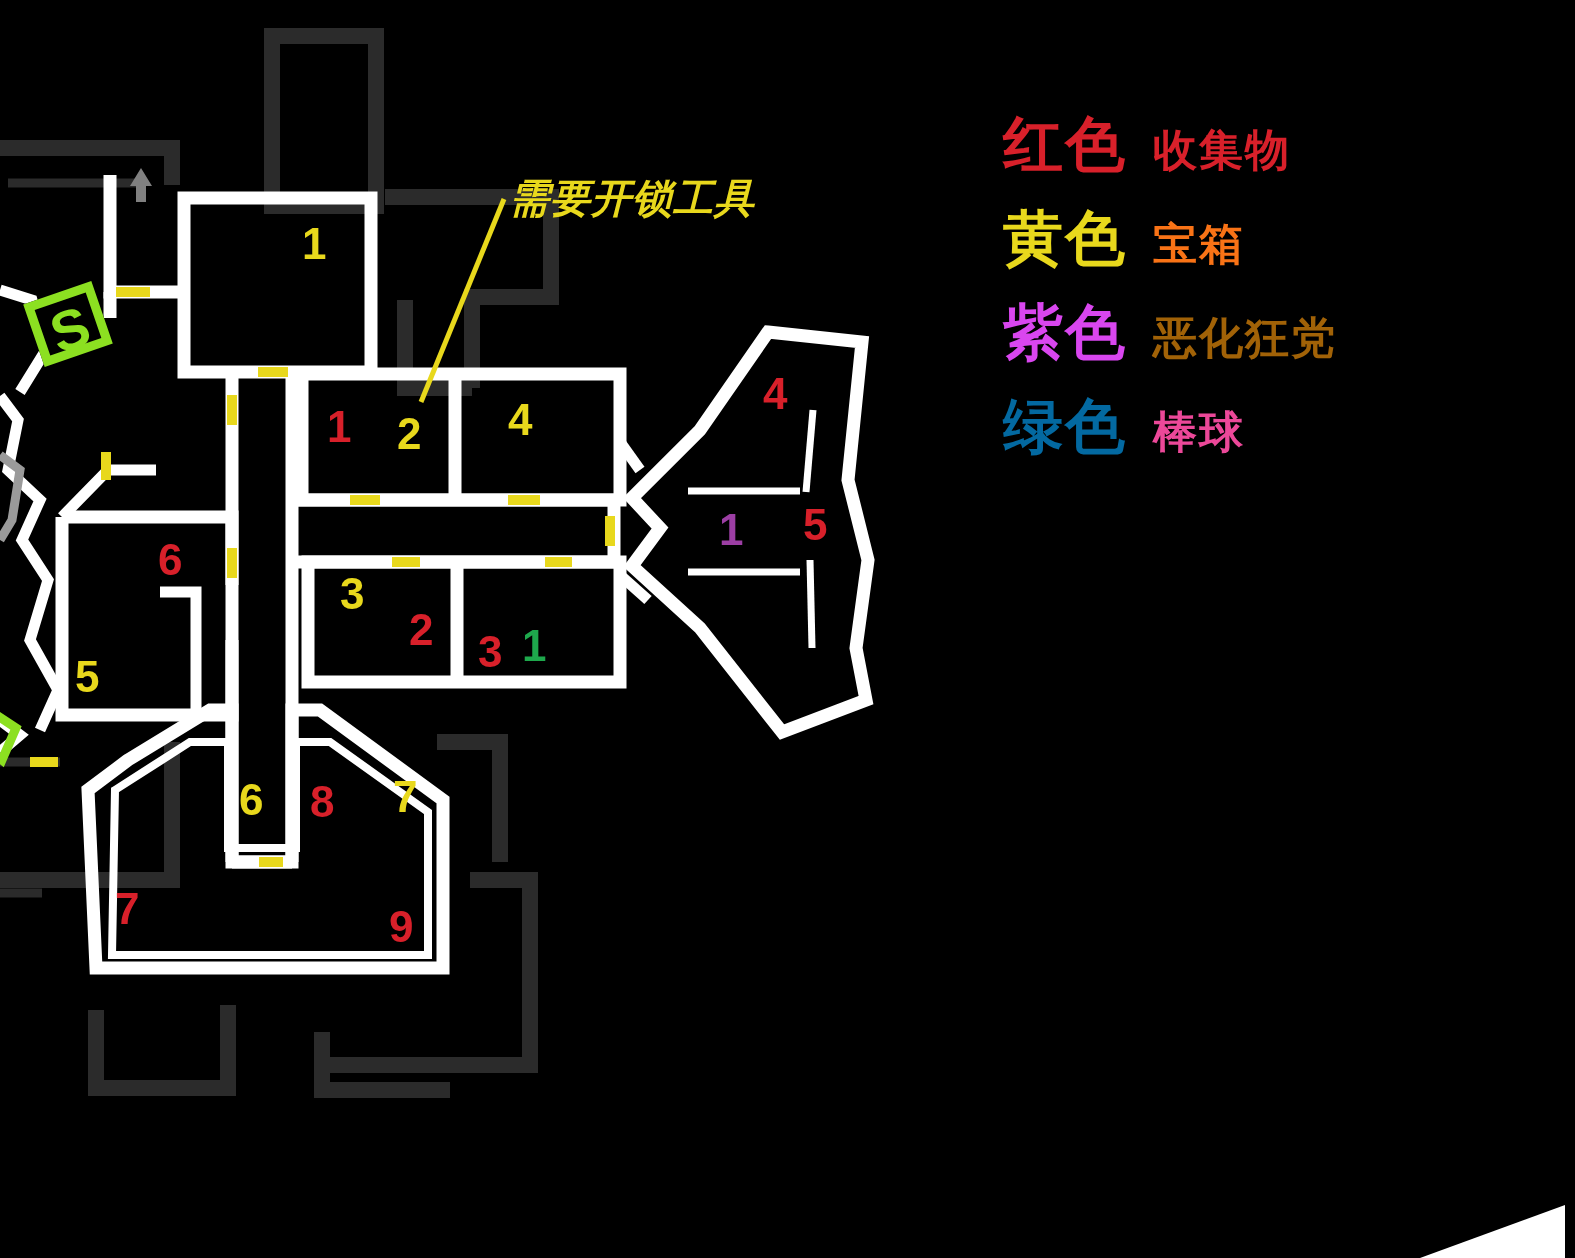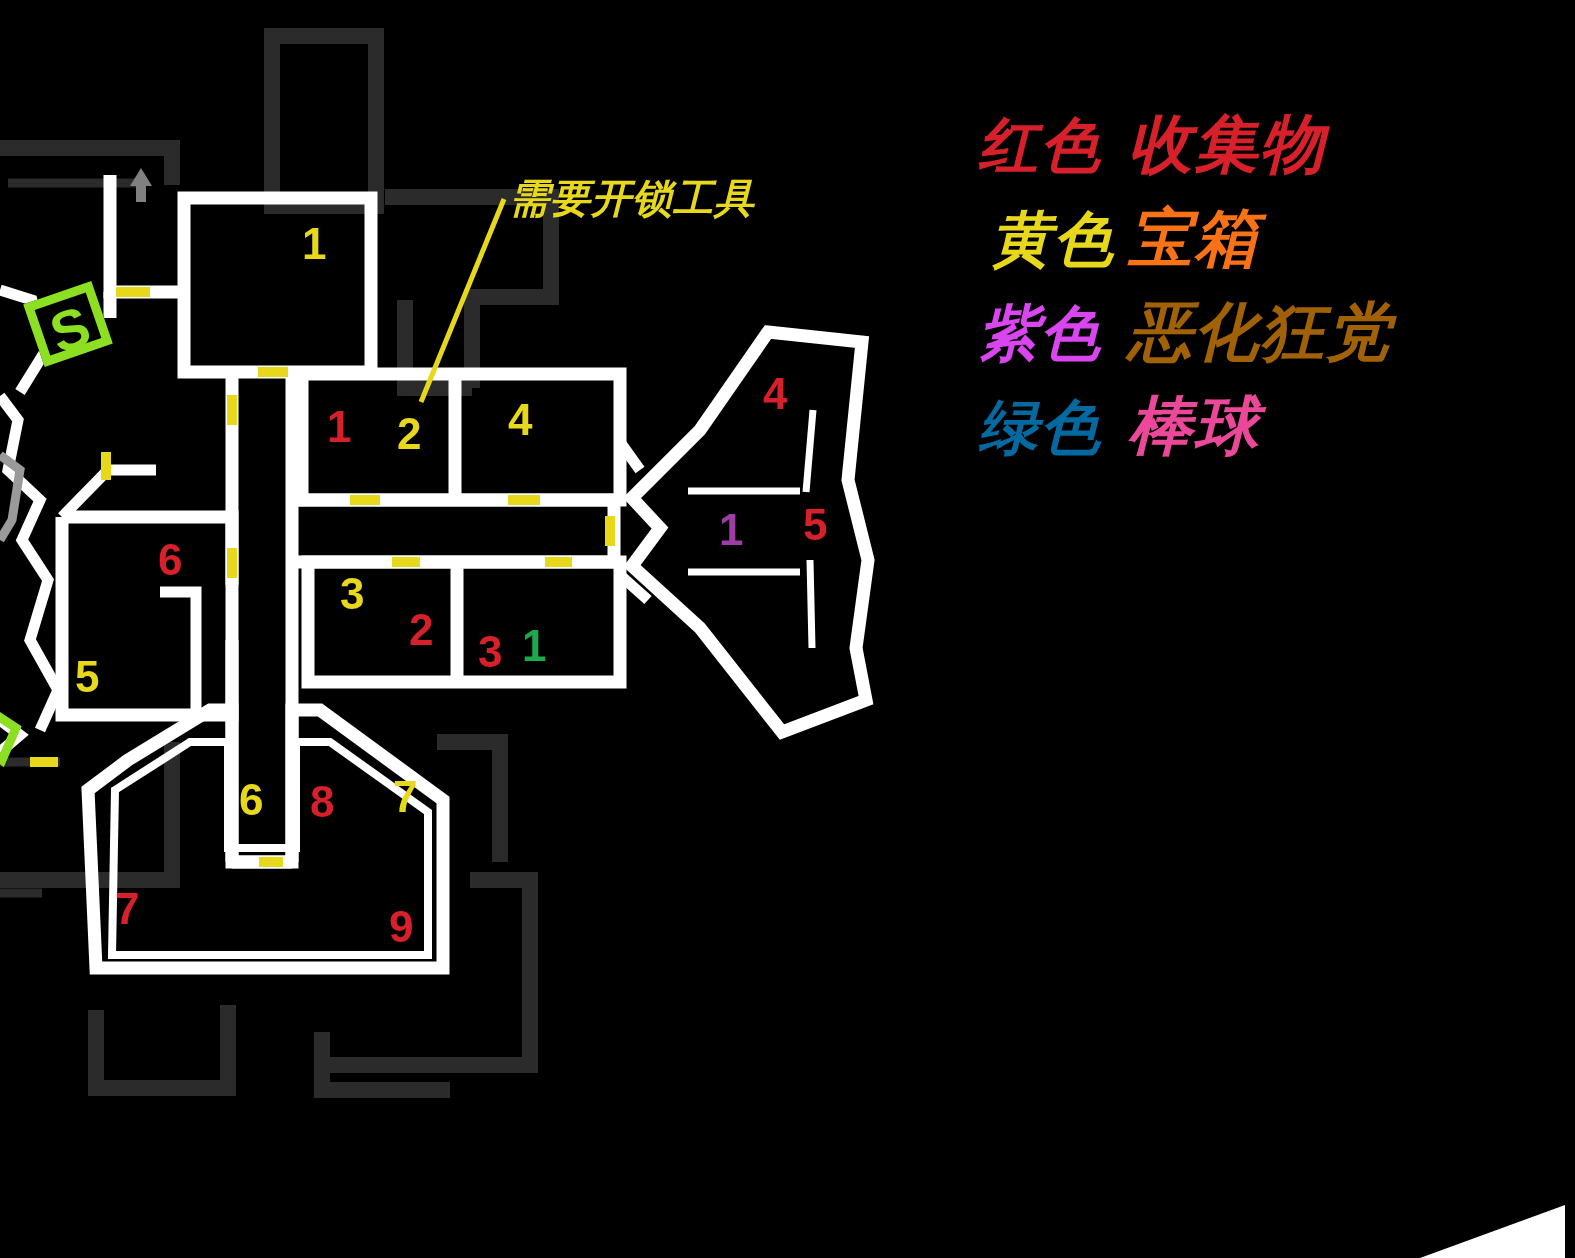--- a/index.html
+++ b/index.html
@@ -41,43 +41,42 @@
     font-family: "DejaVu Sans", sans-serif;
     font-weight: bold;
     font-size: 40px;
     line-height: 1;
     white-space: nowrap;
     letter-spacing: 1px;
     font-style: italic;
   }
   #legend {
     position: absolute;
-    left: 978px;
+    left: 1003px;
     top: 108px;
     width: 560px;
-    font-style: italic;
   }
   .legend-row {
     display: flex;
     align-items: baseline;
     margin-bottom: 22px;
     height: 72px;
   }
   .legend-color-word {
     font-family: "DejaVu Sans", sans-serif;
     font-weight: bold;
     font-size: 60px;
     line-height: 72px;
     width: 150px;
     letter-spacing: 2px;
   }
   .legend-meaning {
     font-family: "DejaVu Sans", sans-serif;
     font-weight: bold;
-    font-size: 64px;
+    font-size: 44px;
     line-height: 72px;
     letter-spacing: 2px;
   }
   .save-marker {
     position: absolute;
     left: 24px;
     top: 283px;
     width: 92px;
     height: 92px;
   }
@@ -235,21 +234,21 @@
       <div class="marker" style="left: 115px; top: 887px; color: rgb(216, 32, 42); font-size: 44px;">7</div>
       <div class="marker" style="left: 389px; top: 905px; color: rgb(216, 32, 42); font-size: 44px;">9</div>
     </div>
 
   <div id="legend">
       <div class="legend-row">
         <div class="legend-color-word" style="color: rgb(216, 32, 42);">红色</div>
         <div class="legend-meaning" style="color: rgb(216, 32, 42);">收集物</div>
       </div>
       <div class="legend-row">
-        <div class="legend-color-word" style="color: rgb(232, 216, 28); text-align: center;">黄色</div>
+        <div class="legend-color-word" style="color: rgb(232, 216, 28);">黄色</div>
         <div class="legend-meaning" style="color: #f97316;">宝箱</div>
       </div>
       <div class="legend-row">
         <div class="legend-color-word" style="color: #d946ef;">紫色</div>
         <div class="legend-meaning" style="color: #a16207;">恶化狂党</div>
       </div>
       <div class="legend-row">
         <div class="legend-color-word" style="color: #0369a1;">绿色</div>
         <div class="legend-meaning" style="color: #ec4899;">棒球</div>
       </div>

